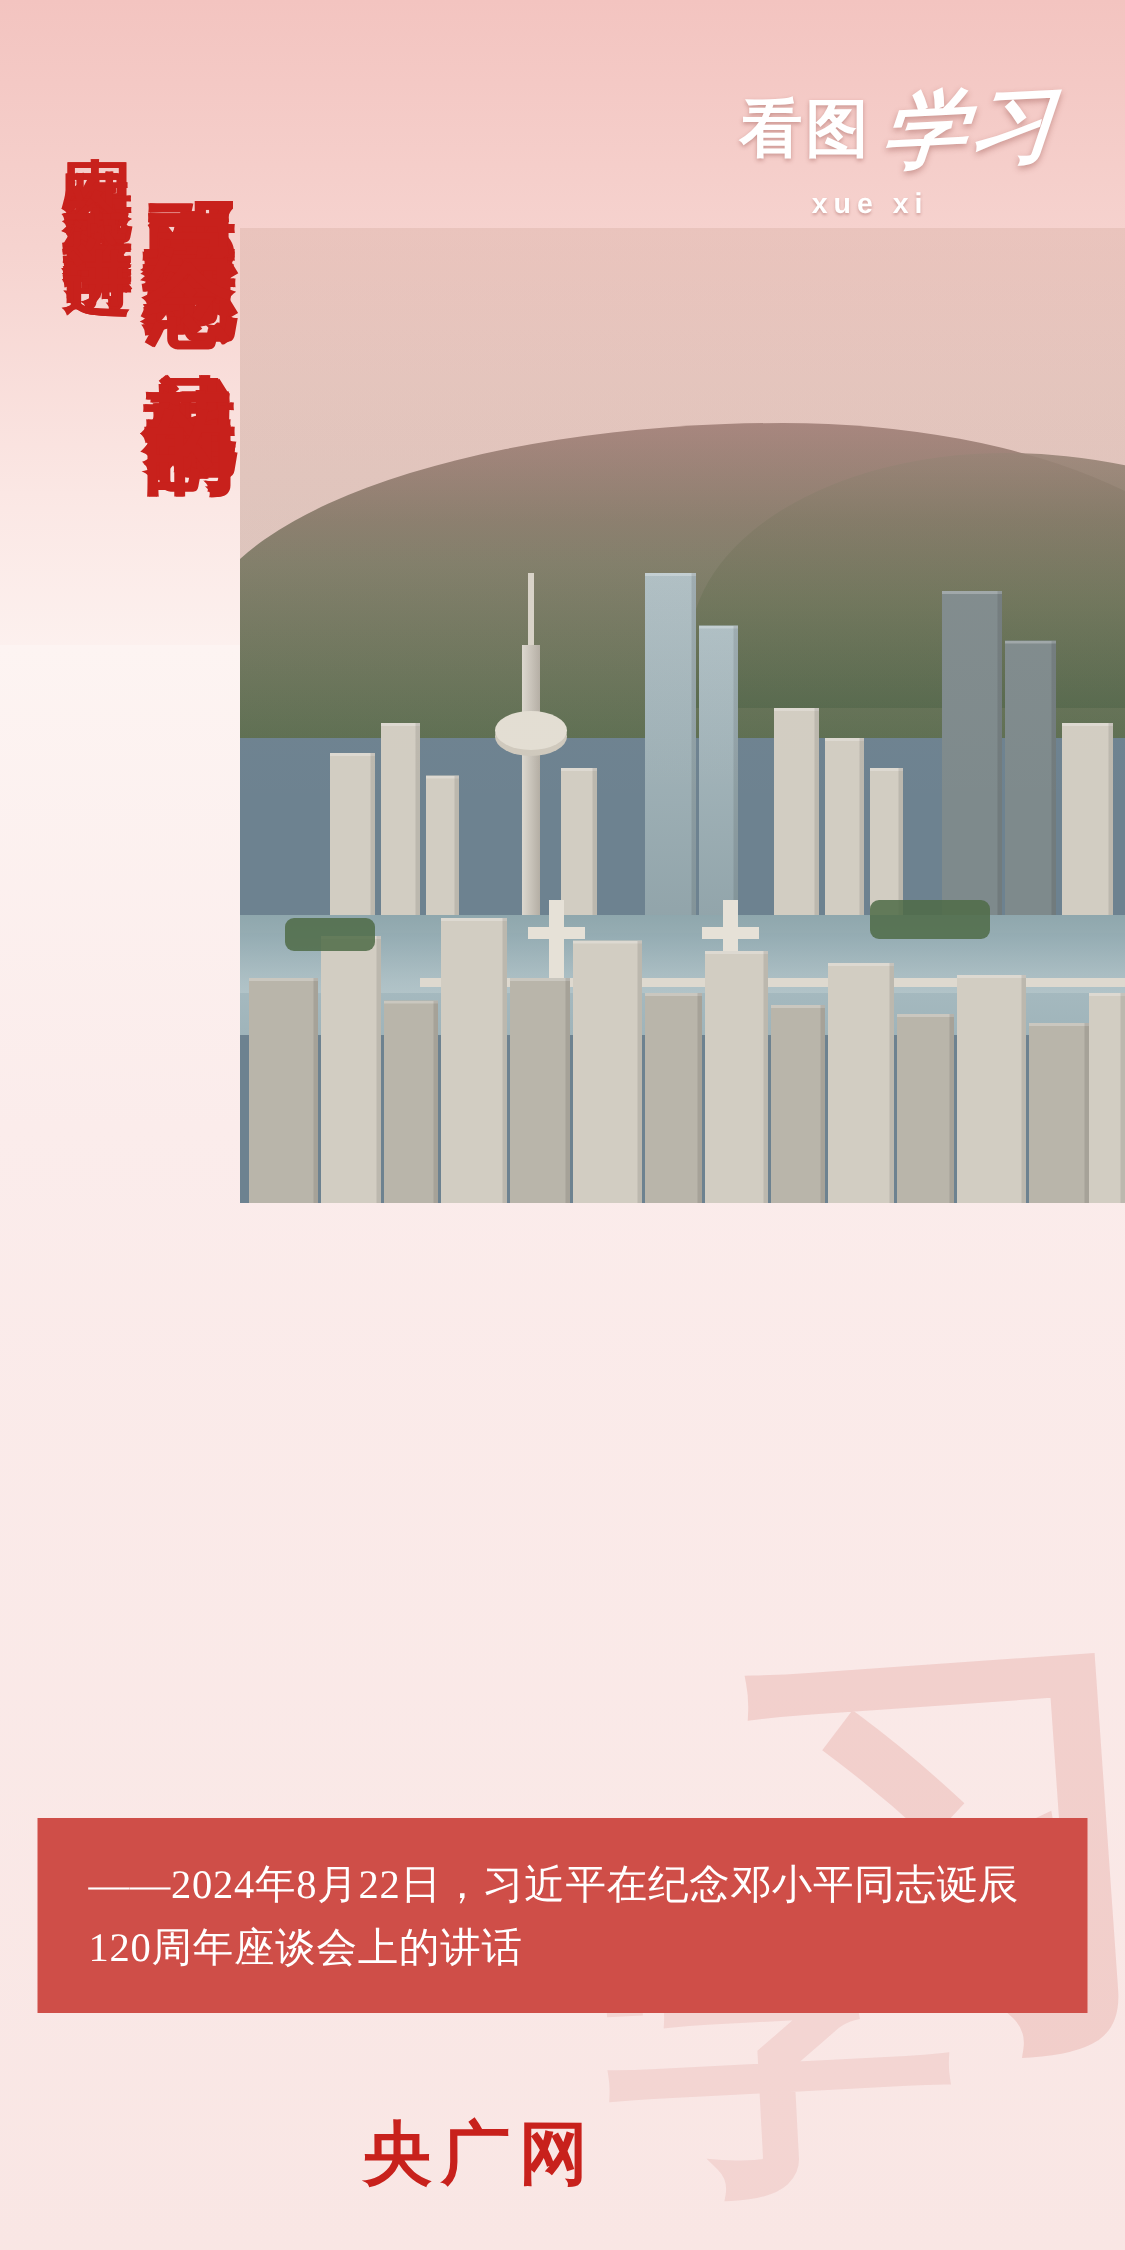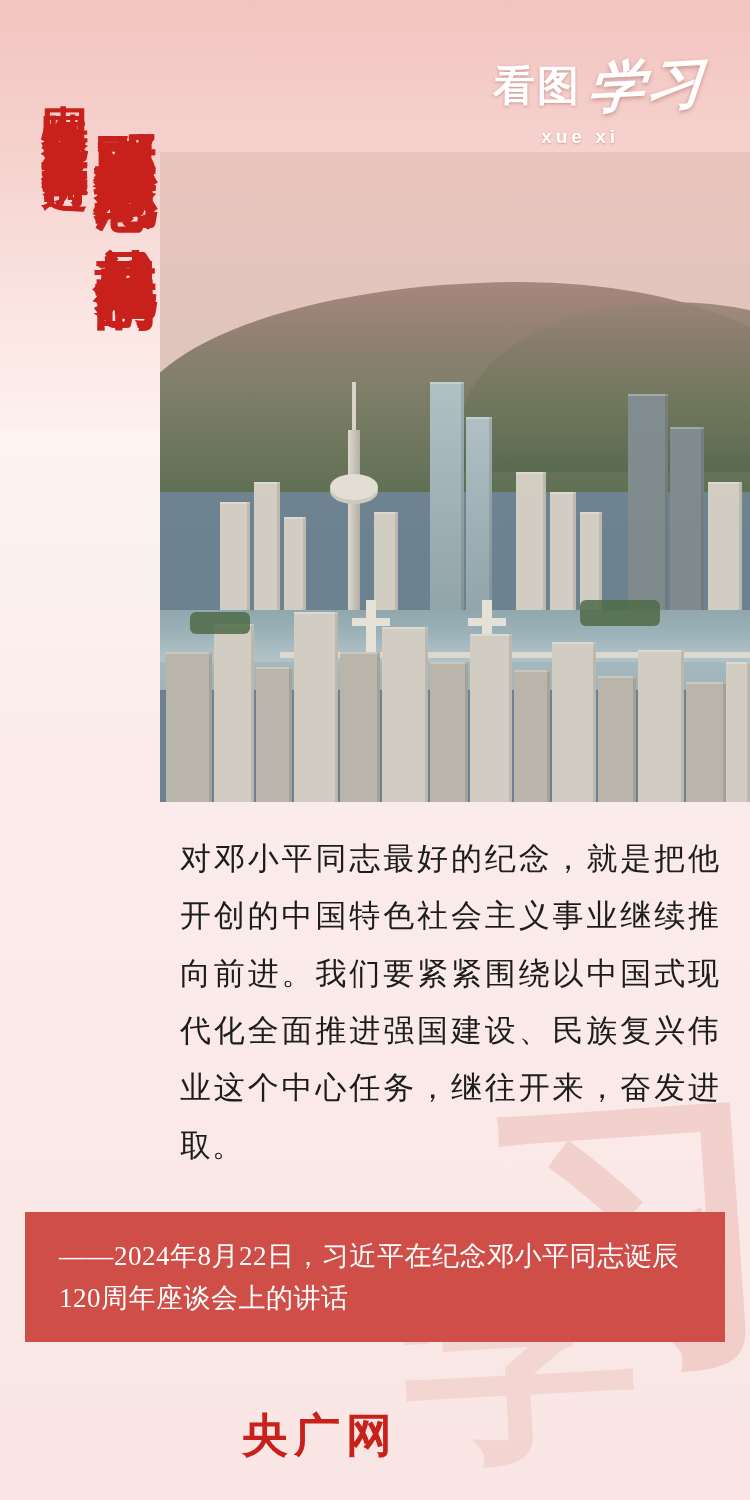--- a/index.html
+++ b/index.html
@@ -318,21 +318,20 @@
       <div class="bld light" style="left:478px;width:46px;height:152px;"></div>
       <div class="bld" style="left:526px;width:40px;height:120px;"></div>
       <div class="bld light" style="left:566px;width:24px;height:140px;"></div>
       <div class="green" style="left:420px;top:18px;width:80px;height:26px;"></div>
       <div class="green" style="left:30px;top:30px;width:60px;height:22px;"></div>
     </div>
 
     <div class="photo-haze"></div>
   </div>
 
-  <div class="quote">对邓小平同志最好的纪念，就是把他开创的中国特色社会主义事业继续推向前进。我们要紧紧围绕以中国式现代化全面推进强国建设、民族复兴伟业这个中心任务，继往开来，奋发进取。</div>
 
   <div class="source">——2024年8月22日，习近平在纪念邓小平同志诞辰120周年座谈会上的讲话</div>
 
   <div class="footer">
     <span class="footer-logo">央广网</span>
   </div>
 
 </div>
 
 </body></html>

